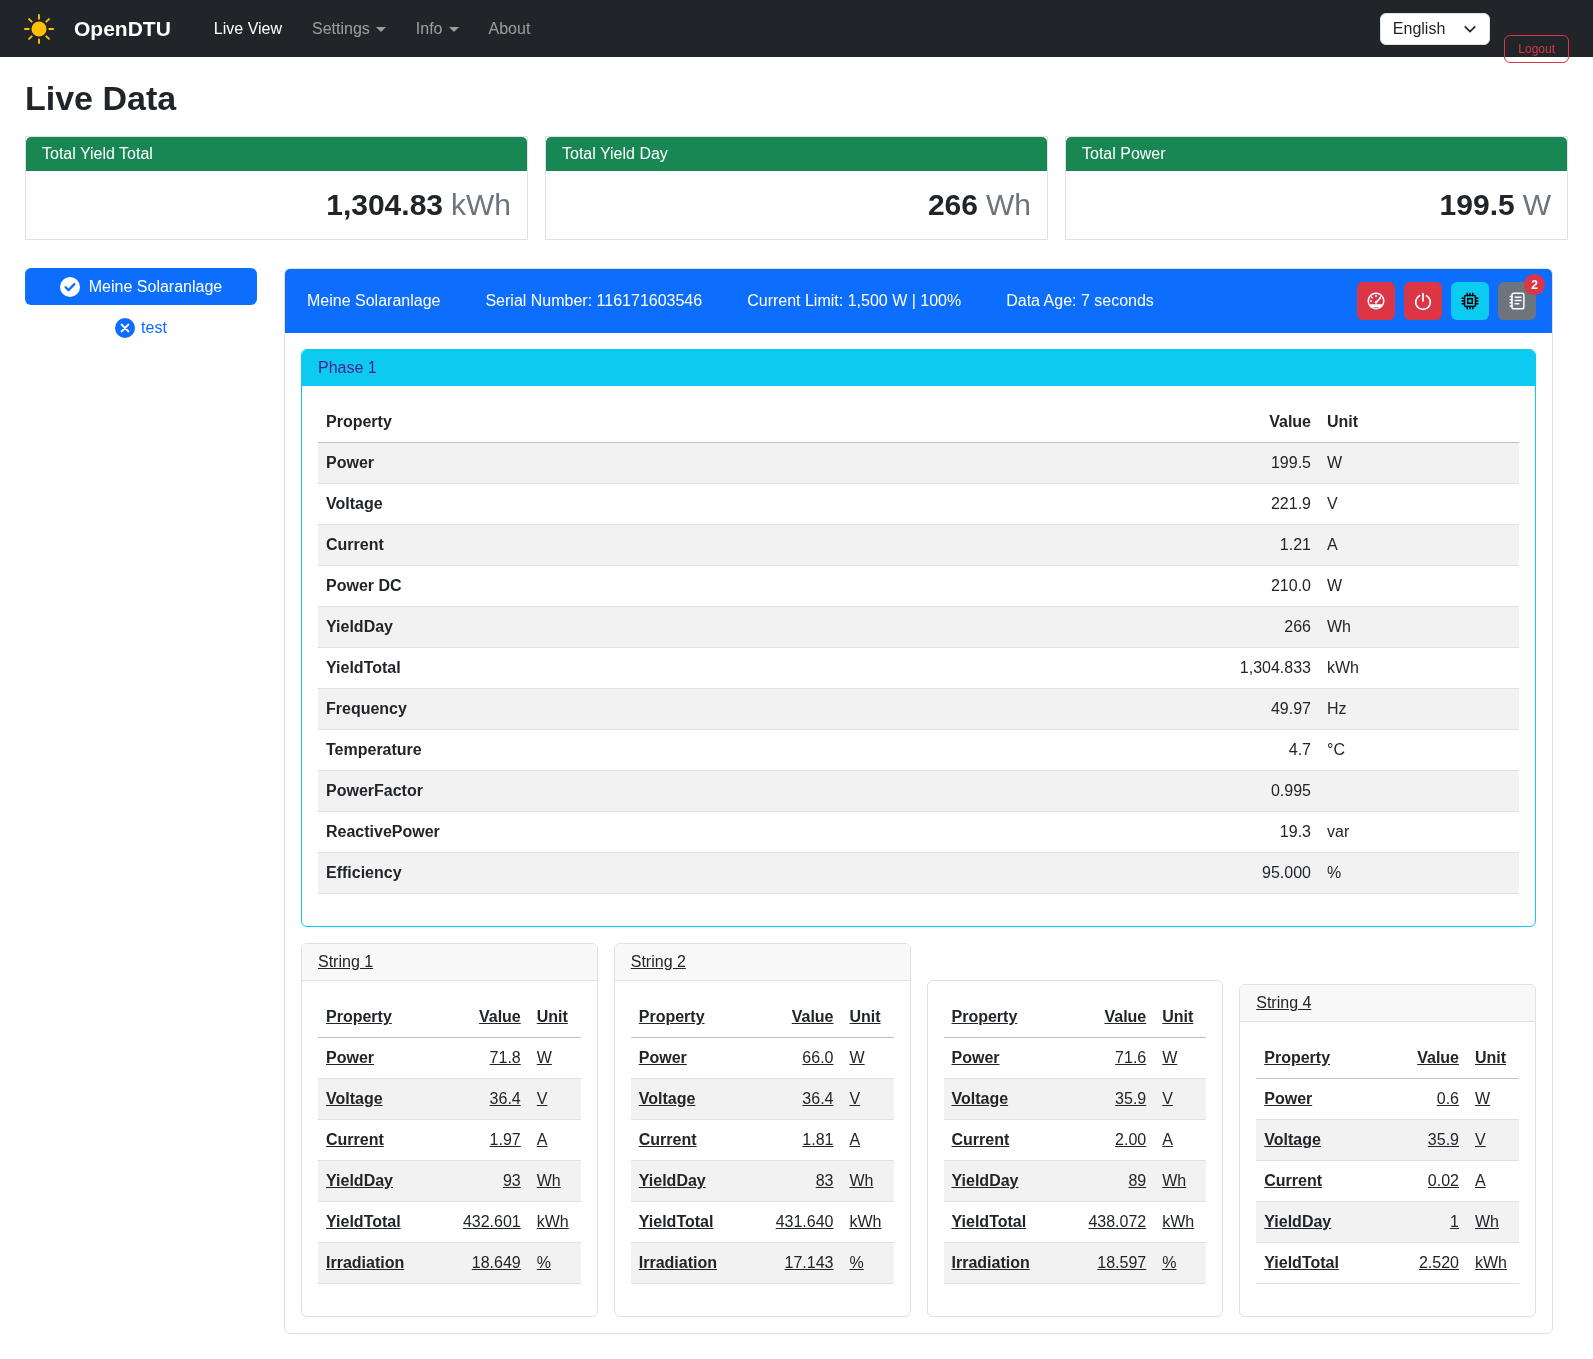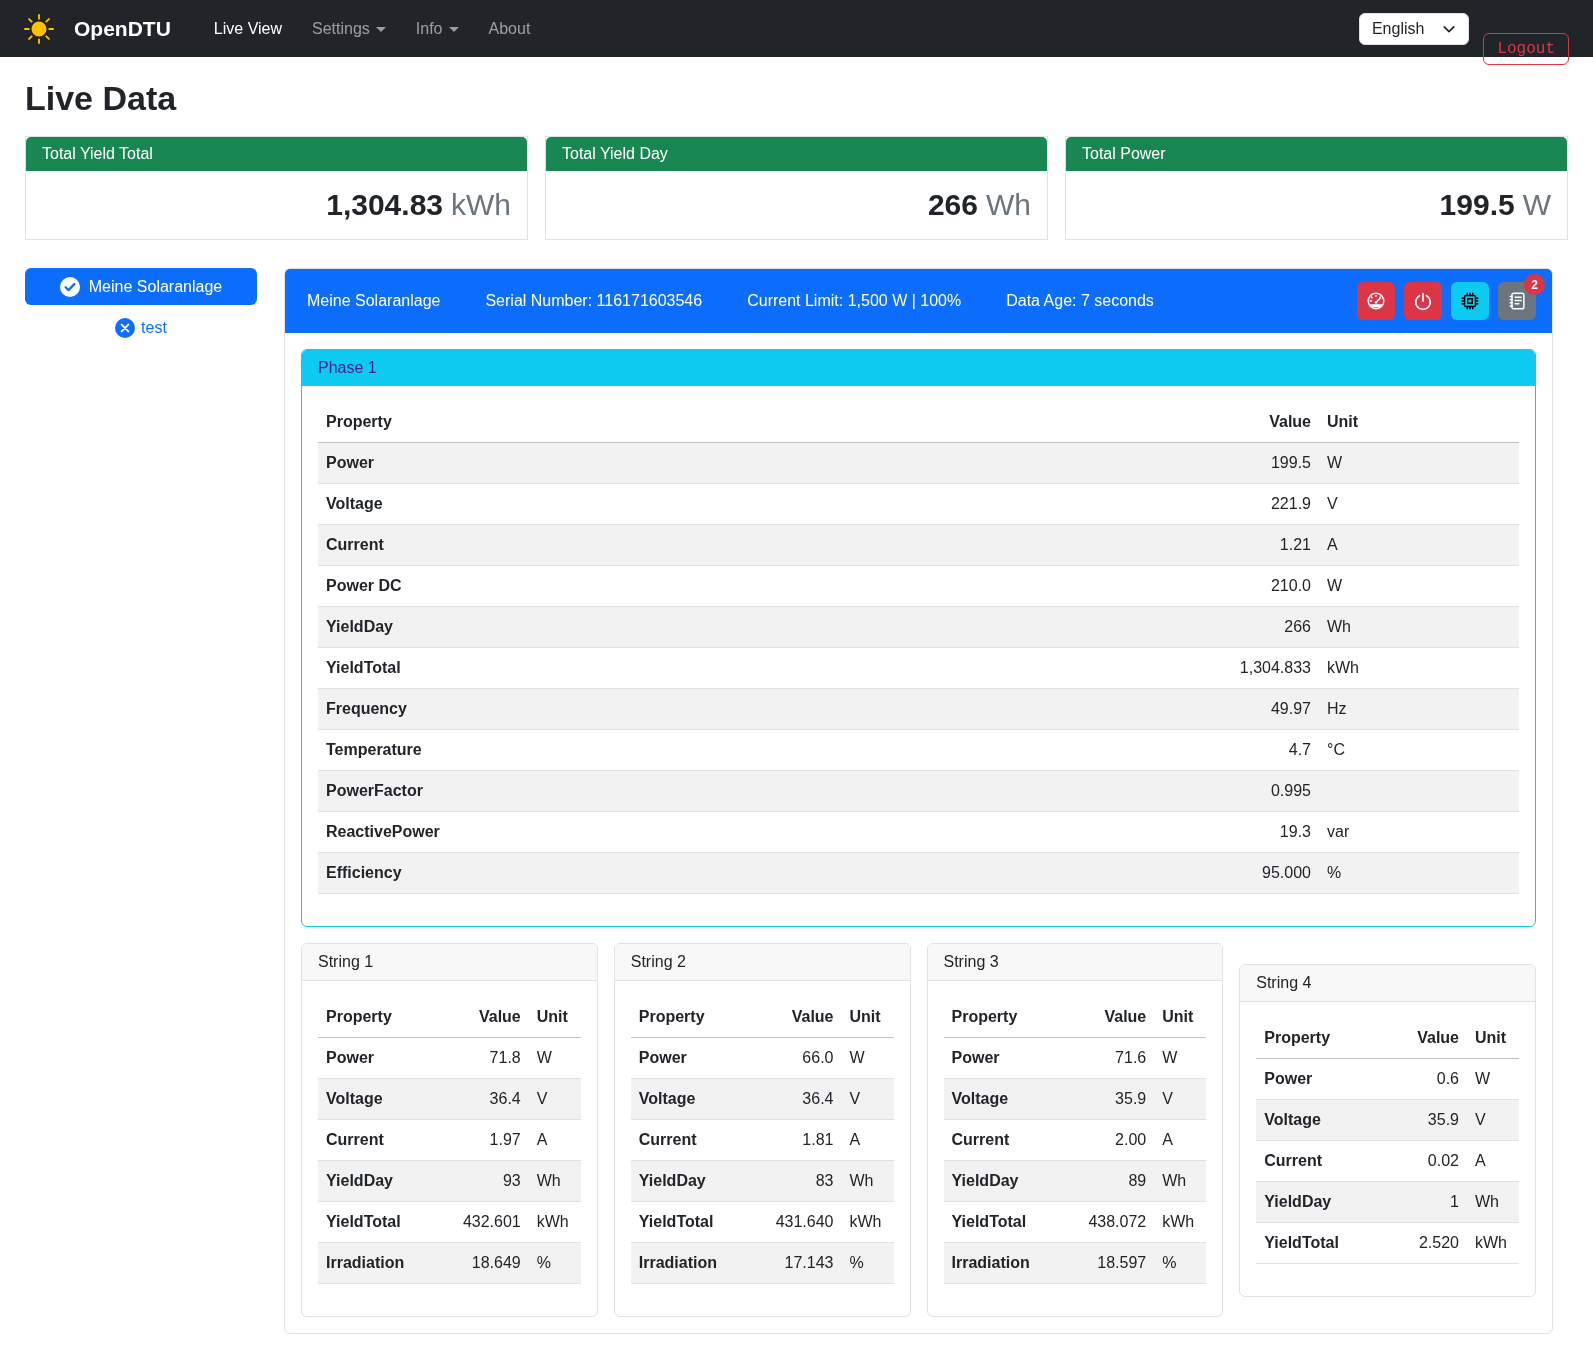--- a/index.html
+++ b/index.html
@@ -18,21 +18,21 @@
   .nav-links { display:flex; align-items:center; gap:30px; flex:1; }
   .nav-link { color:rgba(255,255,255,.55); cursor:pointer; display:flex; align-items:center; gap:6px; }
   .nav-link.active { color:#fff;margin-left:13px; }
   .caret { width:0; height:0; border-left:5px solid transparent; border-right:5px solid transparent; border-top:5px solid currentColor; margin-top:2px; }
   .lang-select {
     background:#fff; color:#212529; border-radius:6px; padding:6px 12px; display:flex;
     align-items:center; gap:18px; margin-right:14px; cursor:pointer; border:1px solid #dee2e6;
   }
   .logout-btn {
     background:transparent; color:#dc3545; border:1px solid #dc3545; border-radius:6px;
-    padding:6px 13px; font-size:16px; cursor:pointer; font-family:Liberation Mono, monospace;margin-top:40px;
+    padding:6px 13px; font-size:12px; cursor:pointer; font-family:Liberation Sans, sans-serif;margin-top:40px;
   }
 
   
   .page { padding:14px 25px 0 25px; }
   h1.page-title { font-size:34px; font-weight:700; margin:8px 0 18px 0; }
 
   .summary-row { display:flex; gap:17px; margin-bottom:28px; }
   .summary-card { flex:1; border:1px solid #dee2e6; border-radius:0; background:#fff; }
   .summary-card .head {
     background:#198754; color:#fff; padding:8px 16px; border-radius:5px 5px 0 0; font-size:16px;
@@ -83,21 +83,21 @@
   table.data-table th { text-align:left; border-bottom:1px solid #bfc1c3; }
   table.data-table td { border-bottom:1px solid #dee2e6; }
   table.data-table th.val, table.data-table td.val { text-align:right; }
   table.data-table td.prop { font-weight:700; }
   .phase-body table th.val, .phase-body table td.val { width:120px; }
   .phase-body table th.unit, .phase-body table td.unit { width:200px; }
   .stripe-odd tbody tr:nth-child(odd) { background:#f2f2f2; }
   .stripe-even tbody tr:nth-child(even) { background:#f2f2f2; }
 
   
-  .strings-row { display:flex; gap:16px; align-items:center; }
+  .strings-row { display:flex; gap:16px; align-items:flex-end;text-decoration:underline; }
   .string-card { flex:1; border:1px solid #dee2e6; border-radius:6px; background:#fff; }
   .string-head { background:#f8f8f8; border-bottom:1px solid #dee2e6; padding:9px 16px; border-radius:5px 5px 0 0; }
   .string-body { padding:16px; }
   .string-body table th.val, .string-body table td.val { width:92px; }
   .string-body table th.unit, .string-body table td.unit { width:52px; }
 
   svg { display:block; }
 </style>
 </head>
 <body>
@@ -395,21 +395,20 @@
                     <tr>
                       <td class="prop">Irradiation</td>
                       <td class="val">17.143</td>
                       <td class="unit">%</td>
                     </tr>
                   </tbody>
               </table>
             </div>
           </div>
           <div class="string-card">
-            <div class="string-head">String 3</div>
             <div class="string-body">
               <table class="data-table stripe-even">
                 <thead>
                   <tr>
                     <th class="prop">Property</th>
                     <th class="val">Value</th>
                     <th class="unit">Unit</th>
                   </tr>
                 </thead>
                 <tbody>

